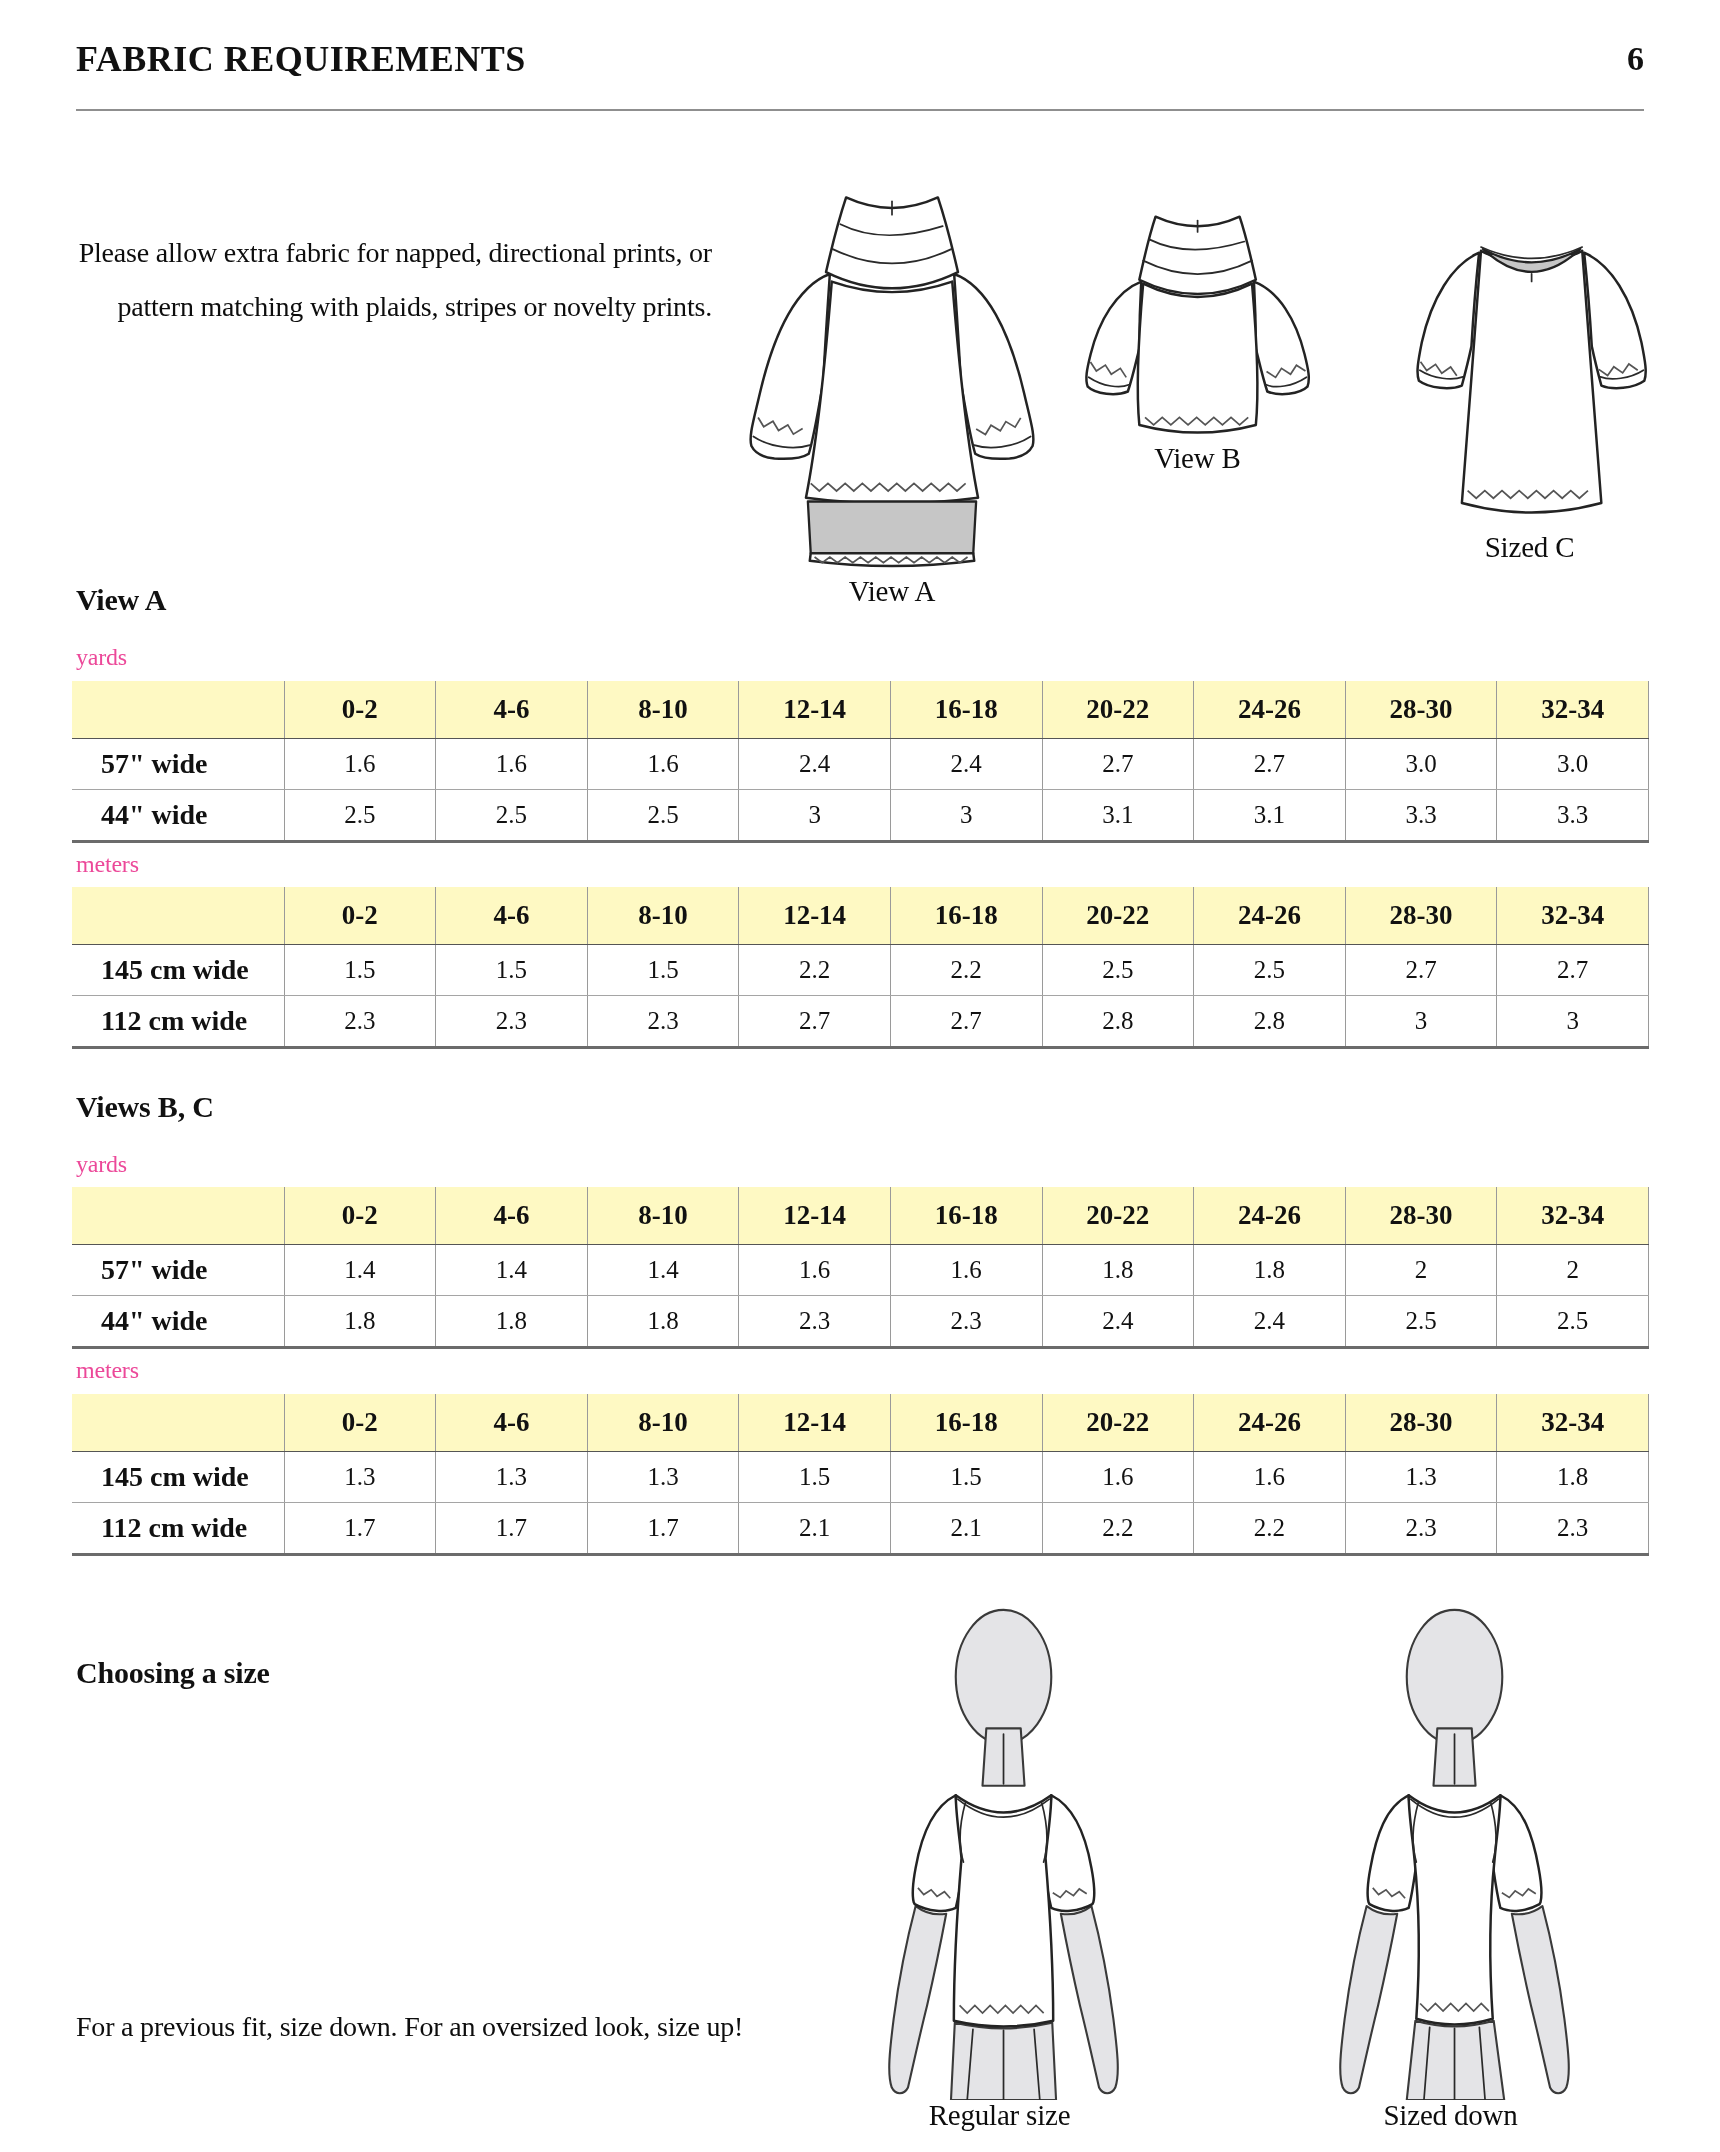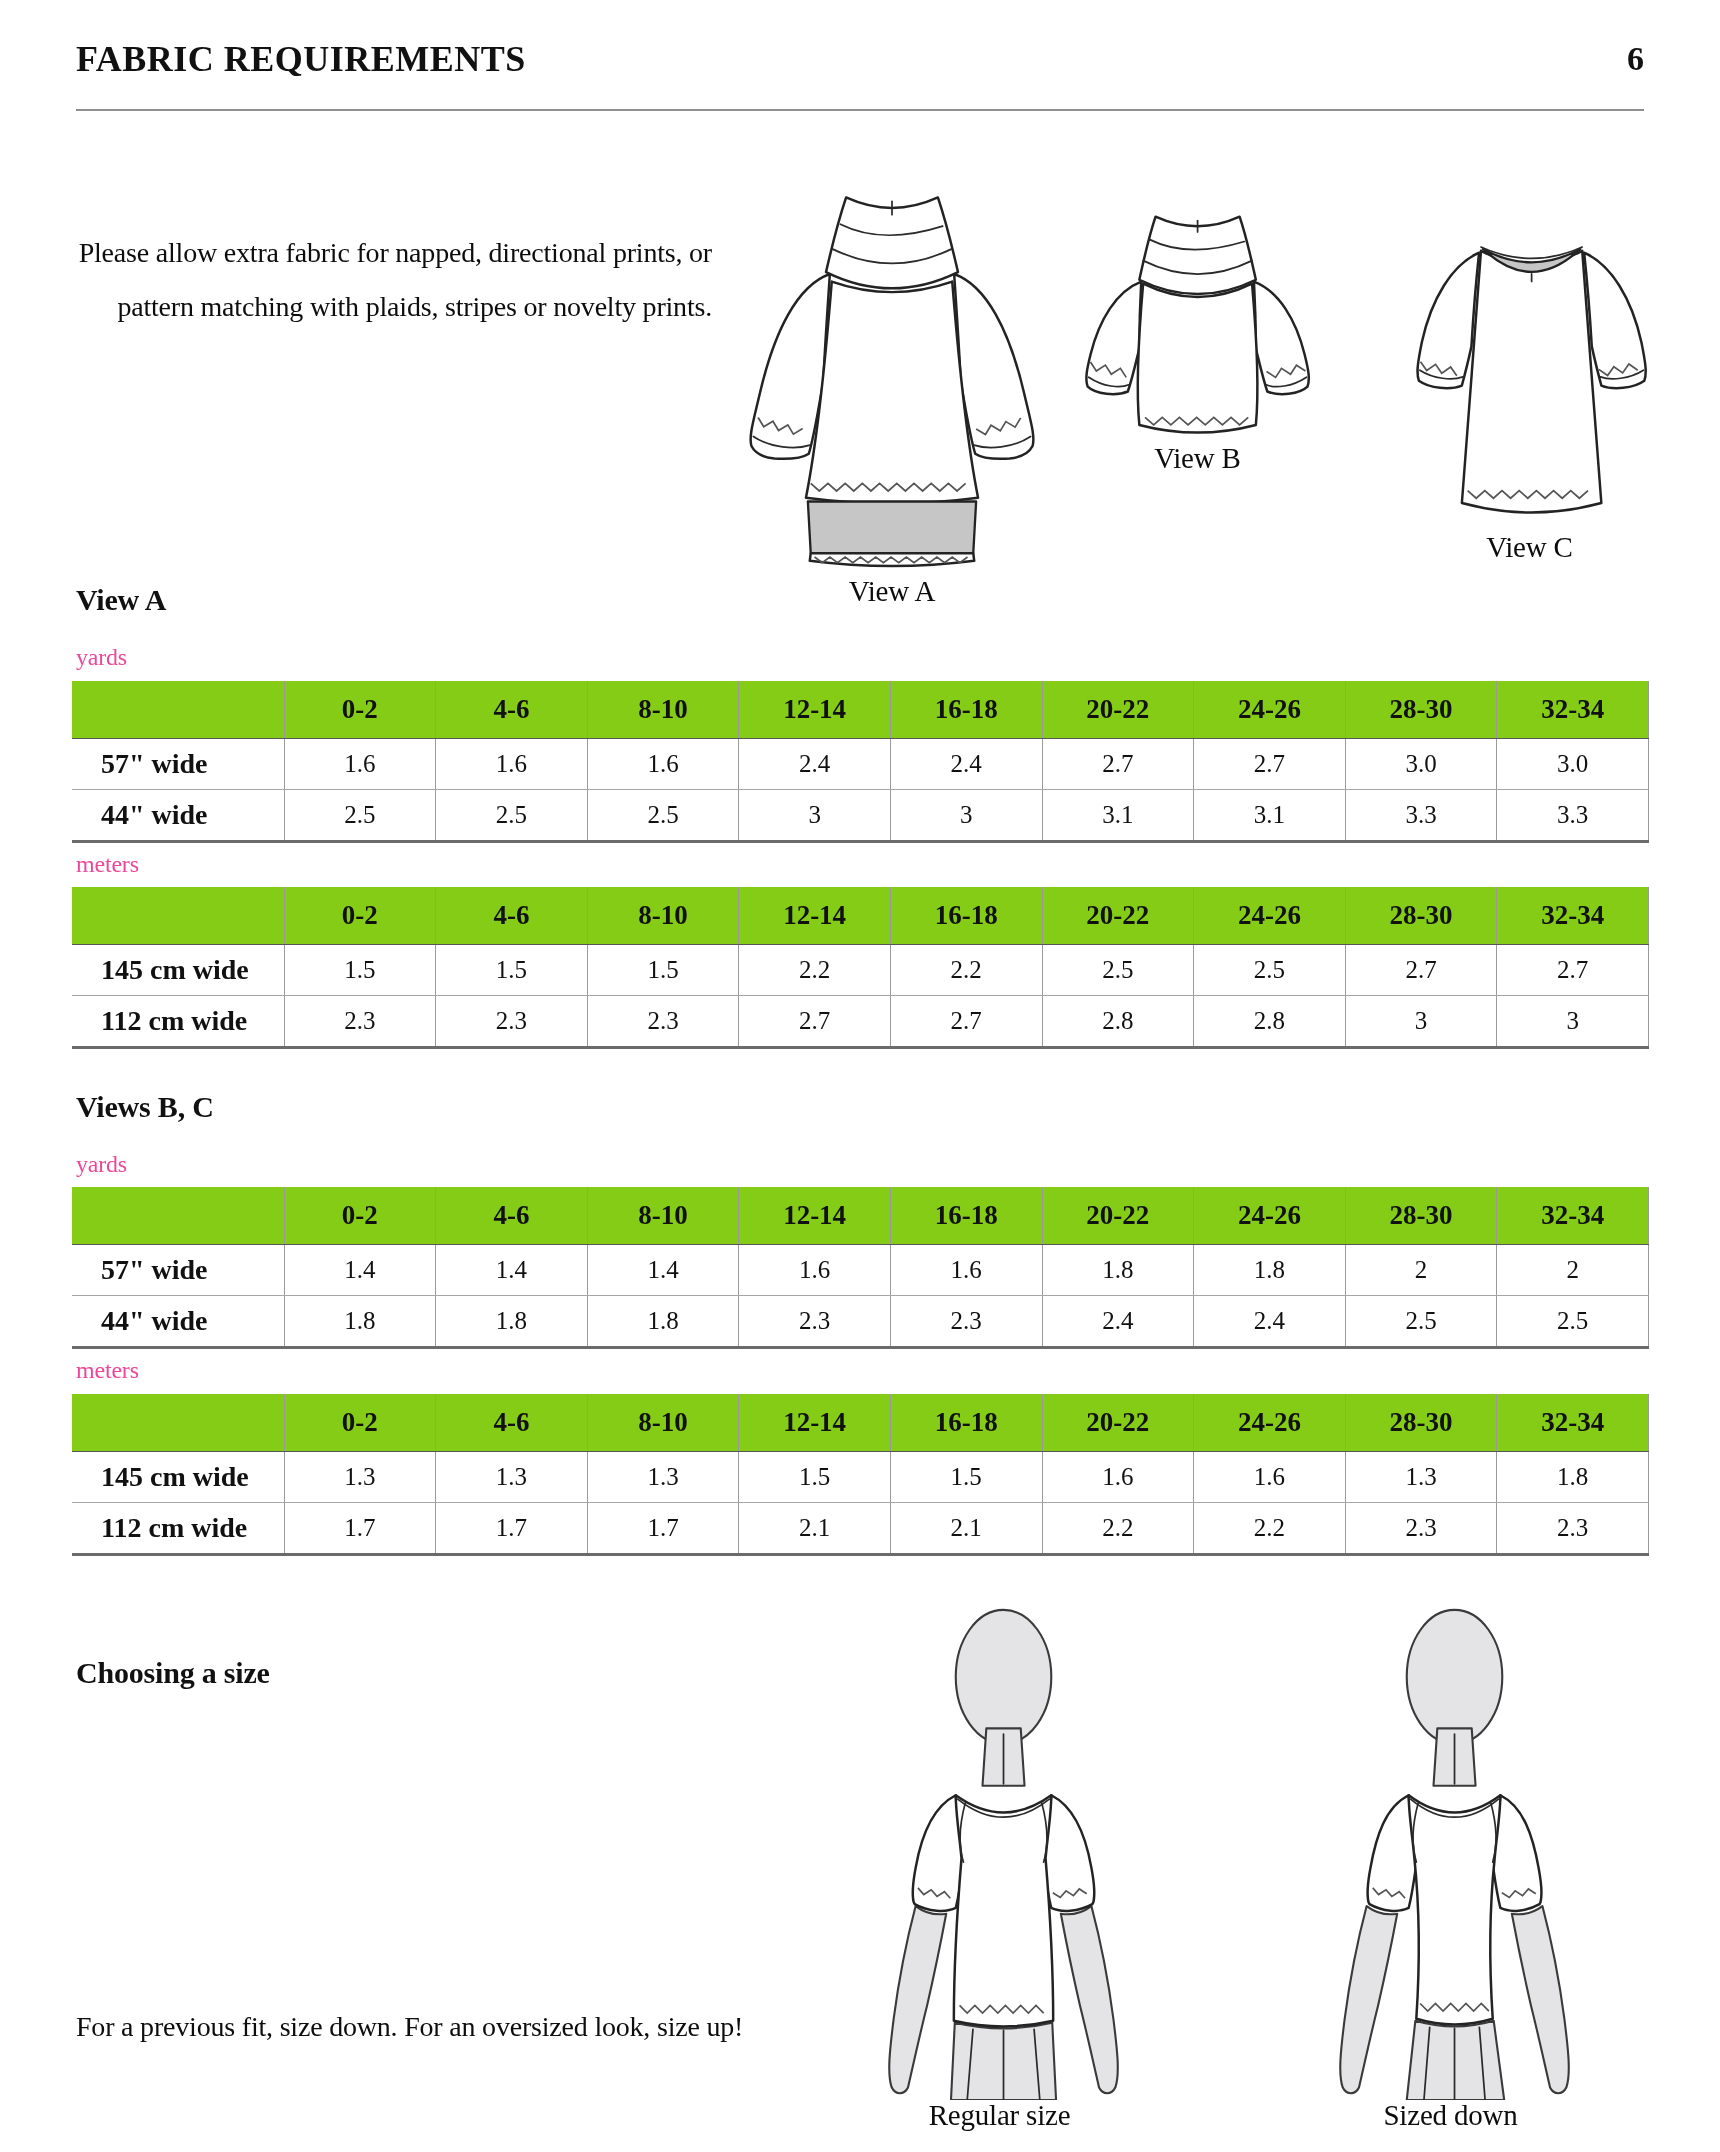--- a/index.html
+++ b/index.html
@@ -21,21 +21,21 @@
   .caption{font-size:29px;color:#0d0d0d;text-align:center;letter-spacing:-0.2px;}
   
   table.sizes{border-collapse:collapse;table-layout:fixed;width:1577px;}
   table.sizes col.c0{width:212px;}
   table.sizes th,table.sizes td{
     border-left:1.9px solid #9a9a9a;padding:0;text-align:center;vertical-align:middle;
   }
   table.sizes th:first-child,table.sizes td:first-child{border-left:none;}
   table.sizes th:last-child,table.sizes td:last-child{border-right:1.9px solid #9a9a9a;}
   table.sizes thead th{
-    background:#84cc16;height:57px;font-size:27px;font-weight:800;
+    background:#fef9c3;height:57px;font-size:27px;font-weight:800;
     border-bottom:1.9px solid #555;
   }
   table.sizes tbody td{height:50px;font-size:25px;border-bottom:1.9px solid #a5a5a5;}
   table.sizes tbody tr:last-child td{border-bottom:3.8px solid #6b6b6b;}
   table.sizes td.lbl{text-align:left;padding-left:29px;font-weight:800;font-size:28px;}
   svg{display:block;}
   svg .fw{fill:#ffffff;stroke:#232323;stroke-width:2.6;stroke-linejoin:round;}
   svg .fg{fill:#c6c6c6;stroke:#232323;stroke-width:2.4;stroke-linejoin:round;}
   svg .sk{fill:#e4e4e7;stroke:#3a3a3a;stroke-width:2.2;stroke-linejoin:round;}
   svg .zz{fill:none;stroke:#555;stroke-width:1.8;}
@@ -126,21 +126,21 @@
       <path class="thin" d="M 112 28 Q 165 52 218 28"></path>
       <path class="thin" d="M 165 56 L 165 64"></path>
     </g>
     <g transform="translate(48,152) rotate(10)">
         <polyline class="zz" points="0,-4 8,4 16,-4 24,4 32,-4 40,4"></polyline>
       </g>
     <g transform="translate(236,160) rotate(-10)">
         <polyline class="zz" points="0,-4 8,4 16,-4 24,4 32,-4 40,4"></polyline>
       </g>
   </svg>
-  <div class="abs caption" style="left:1386px;top:531px;width:287px;">View C</div>
+  <div class="abs caption" style="left:1386px;top:531px;width:287px;">Sized C</div>
 
   <div class="abs sechead" style="left:76px;top:583px;">View A</div>
   <div class="abs unitlbl" style="left:76px;top:644px;">yards</div>
   <table class="abs sizes" style="left:72px;top:681px;">
     <colgroup>
         <col class="c0">
       </colgroup>
   <thead>
         <tr>
           <th></th>

